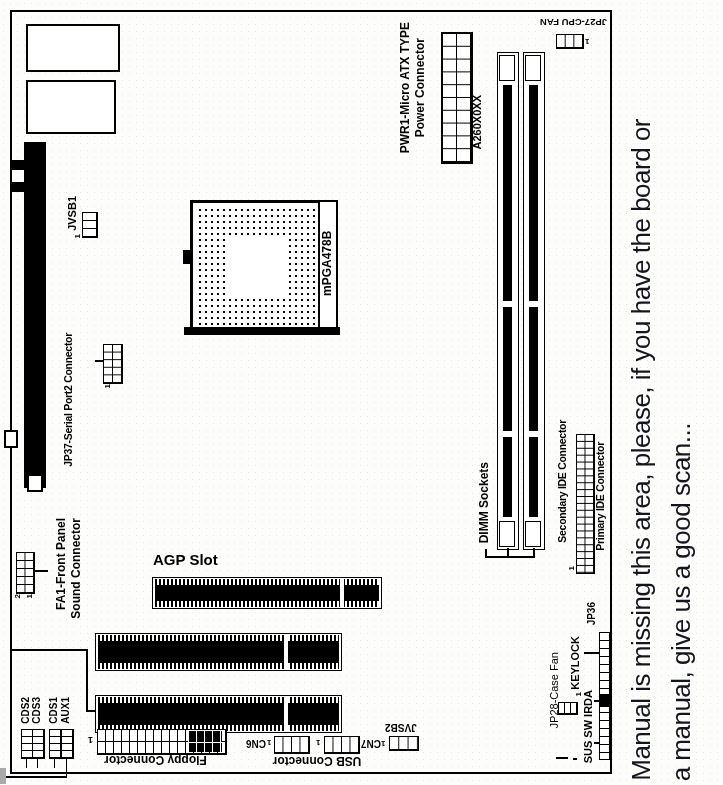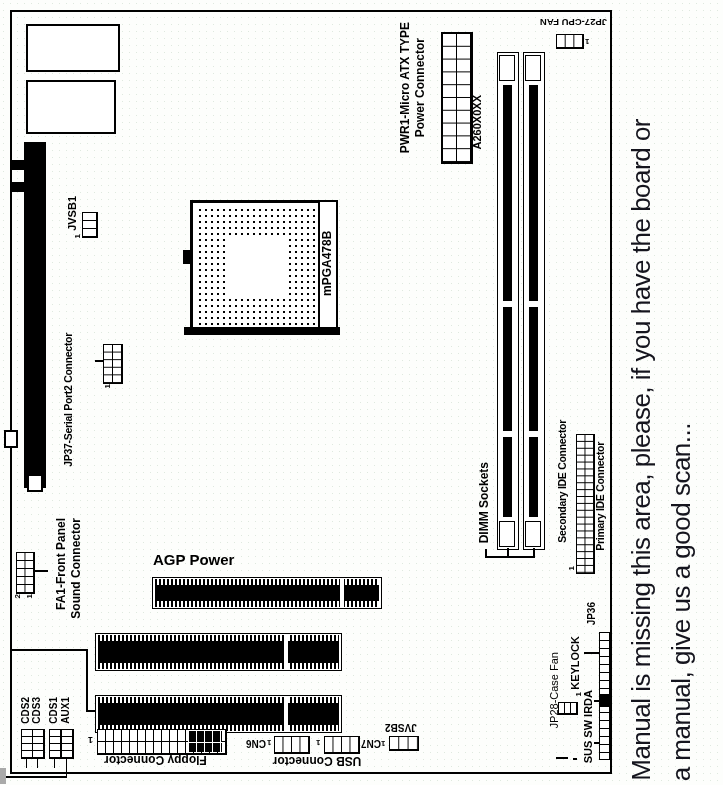--- a/index.html
+++ b/index.html
@@ -127,21 +127,21 @@
   <span class="vt tiny" style="left:567px;top:566px;">1</span>
   <span class="vt" style="left:594px;top:442px;font-size:10.5px;letter-spacing:-0.3px;">Primary IDE Connector</span>
 
   <span class="vt" style="left:55px;top:518px;font-size:12px;">FA1-Front Panel</span>
   <span class="vt" style="left:70px;top:518px;font-size:12px;">Sound Connector</span>
   <div class="pin" style="left:16px;top:552px;width:17px;height:40px;background-size:8.5px 8px;"></div>
   <div class="ln" style="left:33px;top:570px;width:15px;height:2px;"></div>
   <span class="vt tiny" style="left:13px;top:594px;">2</span>
   <span class="vt tiny" style="left:25px;top:594px;">1</span>
 
-  <span class="ht" style="left:153px;top:551px;font-size:15px;">AGP Power</span>
+  <span class="ht" style="left:153px;top:551px;font-size:15px;">AGP Slot</span>
   <div class="slot" style="left:152px;top:577px;width:228px;height:30px;">
     <div class="tt"></div>
     <div class="sbar"></div>
     <div class="bt"></div>
     <div class="skey" style="left:187px;"></div>
   </div>
 
   <div class="slot" style="left:95px;top:633px;width:245px;height:36px;">
     <div class="tt"></div>
     <div class="sbar"></div>

